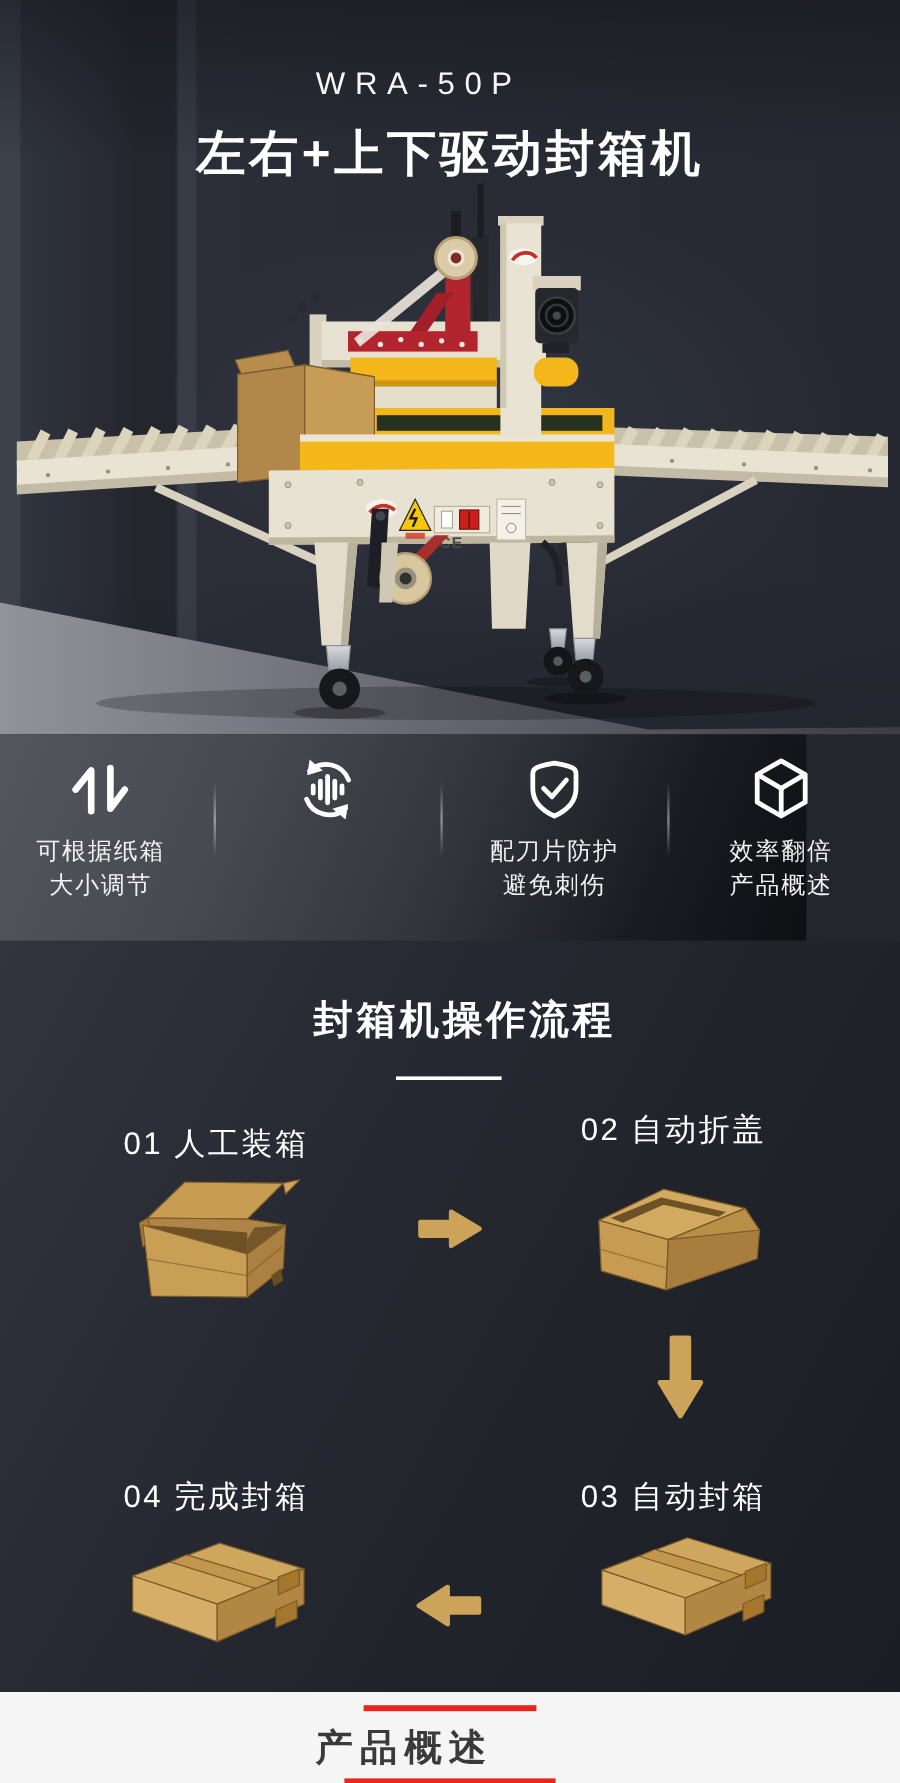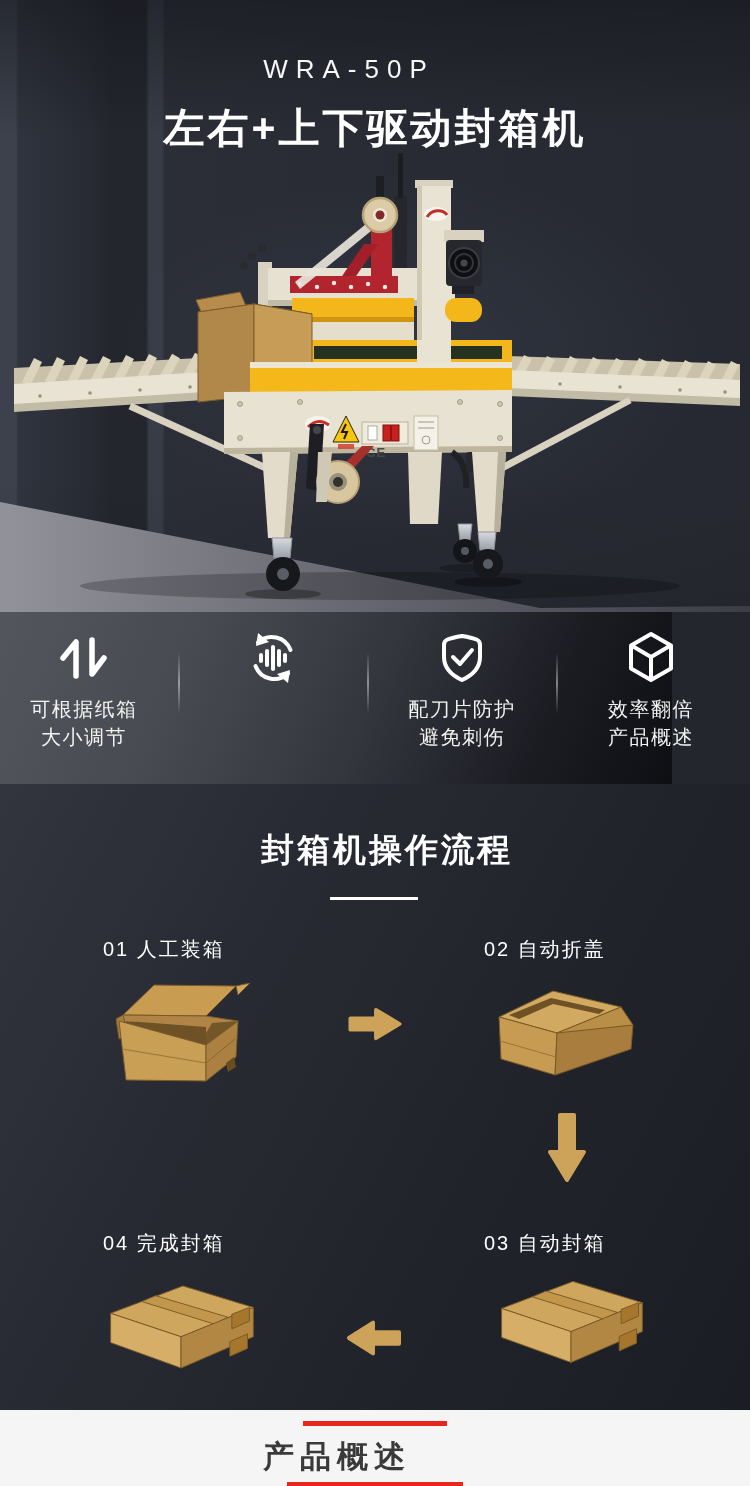--- a/index.html
+++ b/index.html
@@ -31,21 +31,21 @@
     background:linear-gradient(180deg,rgba(255,255,255,0),rgba(255,255,255,.45) 50%,rgba(255,255,255,0));}
 
   
   .process{position:absolute;left:0;top:784px;width:750px;height:626px;
     background:linear-gradient(118deg,#32353d 0%,#282b33 30%,#22242c 60%,#1b1d24 100%);}
   .p-title{position:absolute;left:0;top:32px;width:750px;text-align:center;
     color:#fff;font-size:33px;font-weight:bold;letter-spacing:3px;margin:12px;}
   .p-subtitle{position:absolute;left:0;top:80px;width:750px;text-align:center;
     color:#eee;font-size:17px;letter-spacing:1px;}
   .p-underline{position:absolute;left:330px;top:113px;width:88px;height:3px;background:#fff;}
-  .step-label{position:absolute;color:#fff;font-size:20px;letter-spacing:2px;white-space:nowrap;}
+  .step-label{position:absolute;color:#fff;font-size:26px;letter-spacing:2px;white-space:nowrap;}
   .step-svg{position:absolute;}
 
   
   .footer{position:absolute;left:0;top:1410px;width:750px;height:76px;background:#f5f5f5;}
   .ft-bar{position:absolute;left:303px;top:11px;width:144px;height:5px;background:#e8261c;}
   .ft-title{position:absolute;left:0;top:26px;width:674px;text-align:center;
     color:#3a3a3a;font-size:31px;font-weight:bold;letter-spacing:6px;margin:0;}
   .ft-line{position:absolute;left:287px;top:72px;width:176px;height:4px;background:#e8261c;}
 </style>
 </head>
@@ -339,21 +339,21 @@
     <div class="f-divider" style="left:178px"></div>
     <div class="f-divider" style="left:367px"></div>
     <div class="f-divider" style="left:556px"></div>
   </section>
 
   <section class="process">
     <h2 class="p-title">封箱机操作流程</h2>
     <div class="p-underline"></div>
 
     <div class="step-label" style="left:103px;top:152px">01 人工装箱</div>
-    <div class="step-label" style="left:484px;top:152px">02 自动折盖</div>
+    <div class="step-label" style="left:484px;top:140px">02 自动折盖</div>
     <div class="step-label" style="left:103px;top:446px">04 完成封箱</div>
     <div class="step-label" style="left:484px;top:446px">03 自动封箱</div>
 
     <svg class="step-svg" style="left:116px;top:199px" width="136" height="104" viewBox="0 0 136 104" stroke="#7a5a28" stroke-width="1" stroke-linejoin="round">
       <polygon points="38,2 120,3 90,33 7,32" fill="#c89d52"></polygon>
       <polygon points="120,3 134,0 122,12" fill="#d2a85e"></polygon>
       <polygon points="7,32 90,33 122,38 90,62 3,38" fill="#b08447"></polygon>
       <polygon points="3,38 90,62 90,44 24,39" fill="#6e5226" stroke="none"></polygon>
       <polygon points="90,62 122,38 96,40 90,50" fill="#6e5226" stroke="none" opacity="0.9"></polygon>
       <polygon points="0,36 7,32 12,52 3,56" fill="#a87a3e"></polygon>

